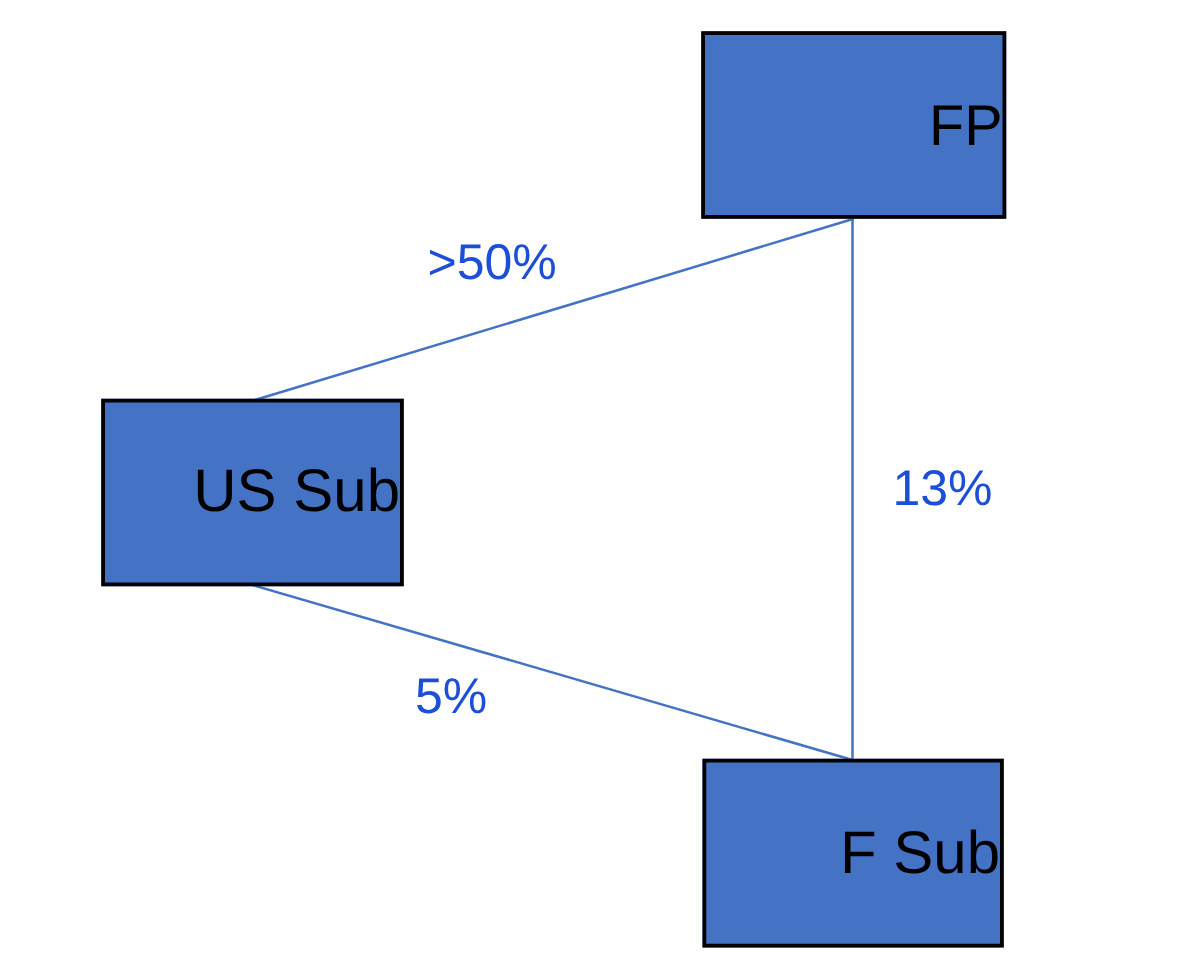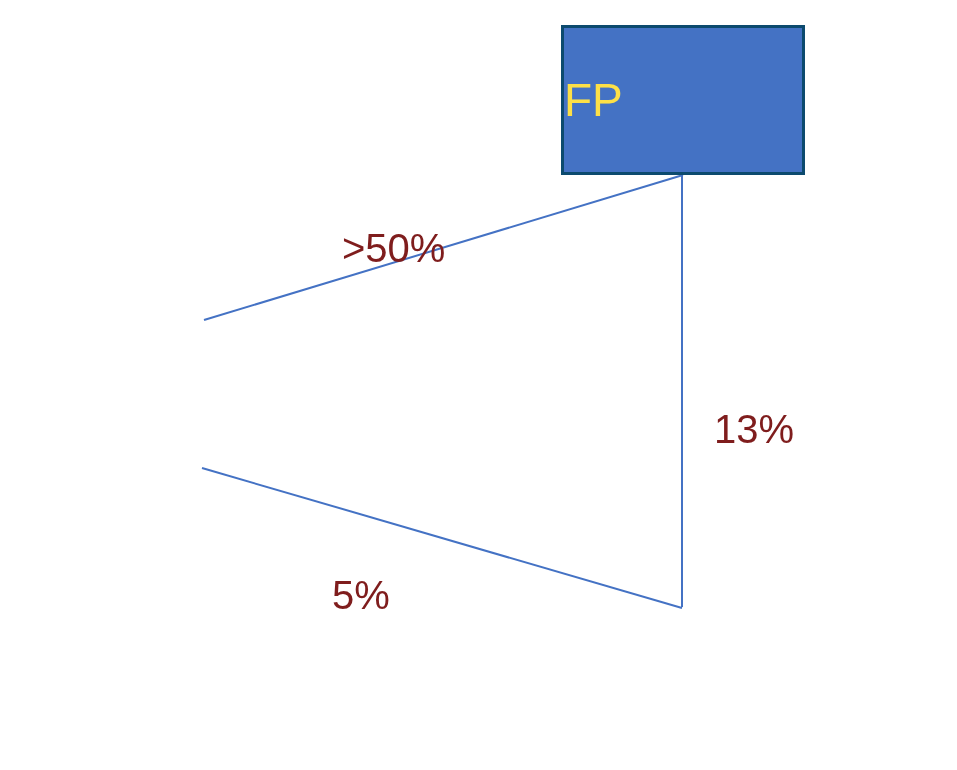--- a/index.html
+++ b/index.html
@@ -22,60 +22,65 @@
     width: 957px;
     height: 770px;
   }
   .edges-svg line {
     stroke: #4472C4;
     stroke-width: 2;
   }
   .node {
     position: absolute;
     background: #4472C4;
-    border: 3px solid #0c4a6e;
+    border: 3px solid #000000;
     box-sizing: border-box;
-    color: #fde047;
+    color: #000000;
     display: flex;
     align-items: center;
-    justify-content: flex-start;
+    justify-content: flex-end;
     font-size: 48px;
     line-height: 1;
   }
   .node-fp    { left: 561px; top: 25px;  width: 244px; height: 150px; font-size: 46px; }
   .node-ussub { left: 81px;  top: 319px; width: 242px; height: 150px; }
   .node-fsub  { left: 562px; top: 607px; width: 241px; height: 151px; }
   .edge-label {
     position: absolute;
-    color: #7f1d1d;
+    color: #1d4ed8;
     font-size: 40px;
     line-height: 1;
     white-space: nowrap;
-    margin-top: 38px;
   }
   .edge-label-1 { left: 342px; top: 190px; }
   .edge-label-2 { left: 714px; top: 371px; }
   .edge-label-3 { left: 332px; top: 537px; }
 </style>
 </head>
 <body>
 
 <div class="canvas">
 
   <svg class="edges-svg" viewBox="0 0 957 770" xmlns="http://www.w3.org/2000/svg">
     <line x1="683" y1="175" x2="204" y2="320"></line>
     <line x1="682" y1="175" x2="682" y2="607"></line>
     <line x1="202" y1="468" x2="682" y2="608"></line>
   </svg>
 
   <div class="node node-fp">
     <span>FP</span>
   </div>
 
+  <div class="node node-ussub">
+    <span>US Sub</span>
+  </div>
 
+  <div class="node node-fsub">
+    <span>F Sub</span>
+  </div>
 
   <div class="edge-label edge-label-1">&gt;50%</div>
 
   <div class="edge-label edge-label-2">13%</div>
 
   <div class="edge-label edge-label-3">5%</div>
 
 </div>
 
 </body></html>

